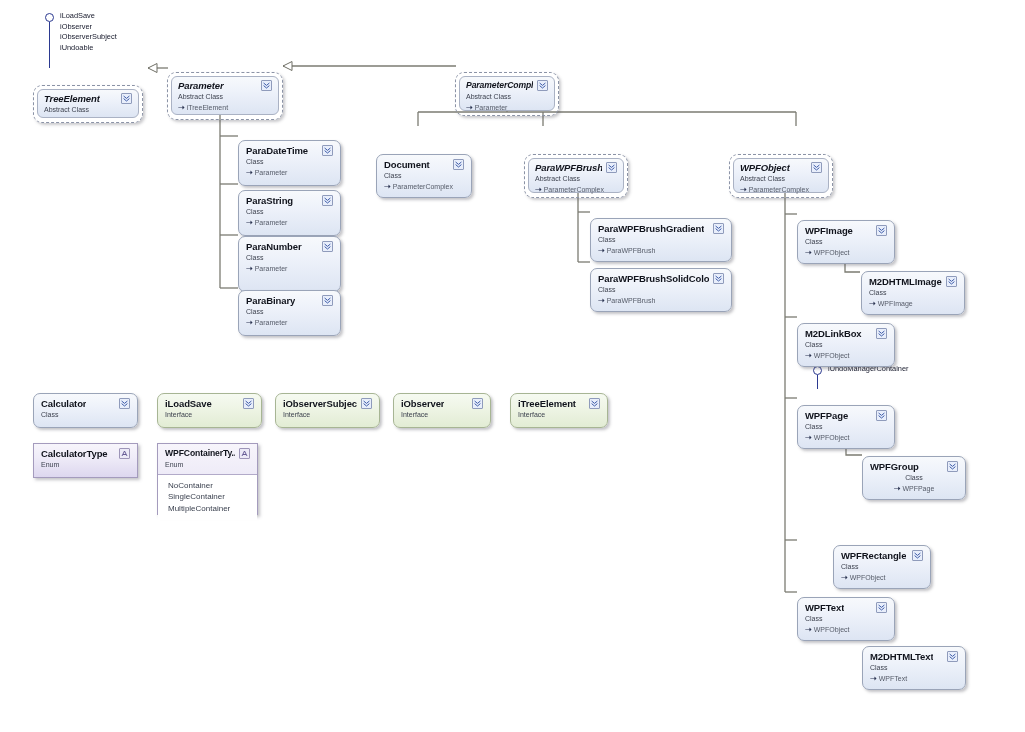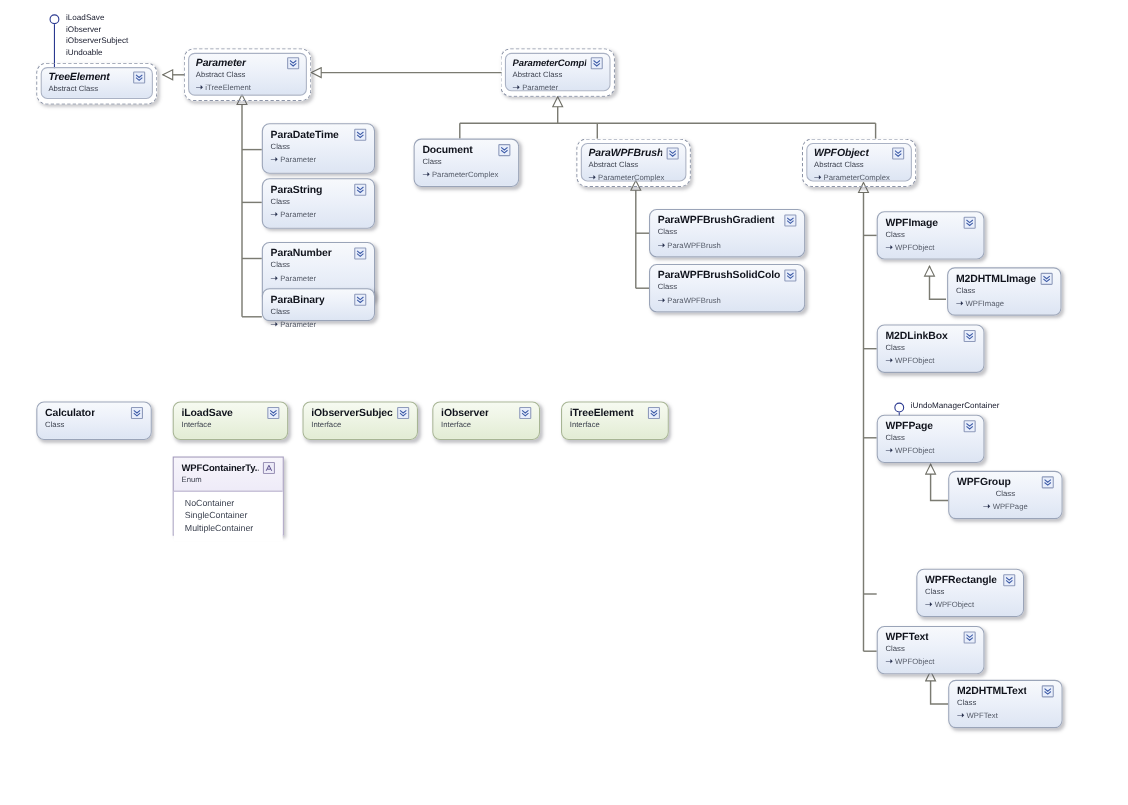--- a/index.html
+++ b/index.html
@@ -20,20 +20,21 @@
   #wires { position: absolute; left: 0; top: 0; width: 1025px; height: 732px; pointer-events: none; }
 
   
   .node {
     position: absolute;
     border-radius: 7px;
     background: linear-gradient(to bottom, #f7f9fc 0%, #eef2fa 38%, #dde5f3 100%);
     border: 1px solid #9aa4b8;
     box-shadow: 2px 2px 3px rgba(80,80,90,0.34);
     padding: 4px 7px 5px 7px;
+    margin-top: 28px;
   }
   
   .node.abstract {
     border: 1px dashed #8b93a6;
     border-radius: 9px;
     padding: 3px 3px 4px 3px;
     background: transparent;
     box-shadow: 2px 2px 3px rgba(80,80,90,0.30);
   }
   .node.abstract > .inner {
@@ -277,36 +278,36 @@
           <svg width="7" height="7" viewBox="0 0 7 7">
               <path d="M0.6 1 L3.5 3.4 L6.4 1 M0.6 3.6 L3.5 6 L6.4 3.6" stroke="#3e5ca8" stroke-width="1" fill="none"></path>
             </svg>
         </div>
       </div>
       <div class="kind">Class</div>
       <div class="base"><span class="arr">➝</span><span>Parameter</span></div>
     </div>
   </div>
 
-  <div class="node" style="left:238px; top:220px; width:103px; height:56px;">
+  <div class="node" style="left:238px; top:208px; width:103px; height:56px;">
     <div class="inner">
       <div class="titlerow">
         <div class="nm">ParaNumber</div>
         <div class="chev">
           <svg width="7" height="7" viewBox="0 0 7 7">
               <path d="M0.6 1 L3.5 3.4 L6.4 1 M0.6 3.6 L3.5 6 L6.4 3.6" stroke="#3e5ca8" stroke-width="1" fill="none"></path>
             </svg>
         </div>
       </div>
       <div class="kind">Class</div>
       <div class="base"><span class="arr">➝</span><span>Parameter</span></div>
     </div>
   </div>
 
-  <div class="node" style="left:238px; top:262px; width:103px; height:30px;">
+  <div class="node" style="left:238px; top:262px; width:103px; height:46px;">
     <div class="inner">
       <div class="titlerow">
         <div class="nm">ParaBinary</div>
         <div class="chev">
           <svg width="7" height="7" viewBox="0 0 7 7">
               <path d="M0.6 1 L3.5 3.4 L6.4 1 M0.6 3.6 L3.5 6 L6.4 3.6" stroke="#3e5ca8" stroke-width="1" fill="none"></path>
             </svg>
         </div>
       </div>
       <div class="kind">Class</div>
@@ -572,20 +573,33 @@
         <div class="chev">
           <svg width="7" height="7" viewBox="0 0 7 7">
               <path d="M0.6 1 L3.5 3.4 L6.4 1 M0.6 3.6 L3.5 6 L6.4 3.6" stroke="#3e5ca8" stroke-width="1" fill="none"></path>
             </svg>
         </div>
       </div>
       <div class="kind">Interface</div>
     </div>
   </div>
 
+  <div class="node enum" style="left:33px; top:415px; width:105px; height:35px;">
+    <div class="inner">
+      <div class="titlerow">
+        <div class="nm">CalculatorType</div>
+        <div class="chev">
+          <svg width="7" height="7" viewBox="0 0 7 7">
+              <path d="M1 6 L3.5 1 L6 6 M2 4.5 L5 4.5" stroke="#5a4f8c" stroke-width="0.9" fill="none"></path>
+            </svg>
+        </div>
+      </div>
+      <div class="kind">Enum</div>
+    </div>
+  </div>
 
   <div class="node enum" style="left:157px; top:415px; width:101px; height:72px;">
     <div class="inner">
       <div class="titlerow">
         <div class="nm" style="font-size:8.6px;">WPFContainerTy...</div>
         <div class="chev">
           <svg width="7" height="7" viewBox="0 0 7 7">
               <path d="M1 6 L3.5 1 L6 6 M2 4.5 L5 4.5" stroke="#5a4f8c" stroke-width="0.9" fill="none"></path>
             </svg>
         </div>

